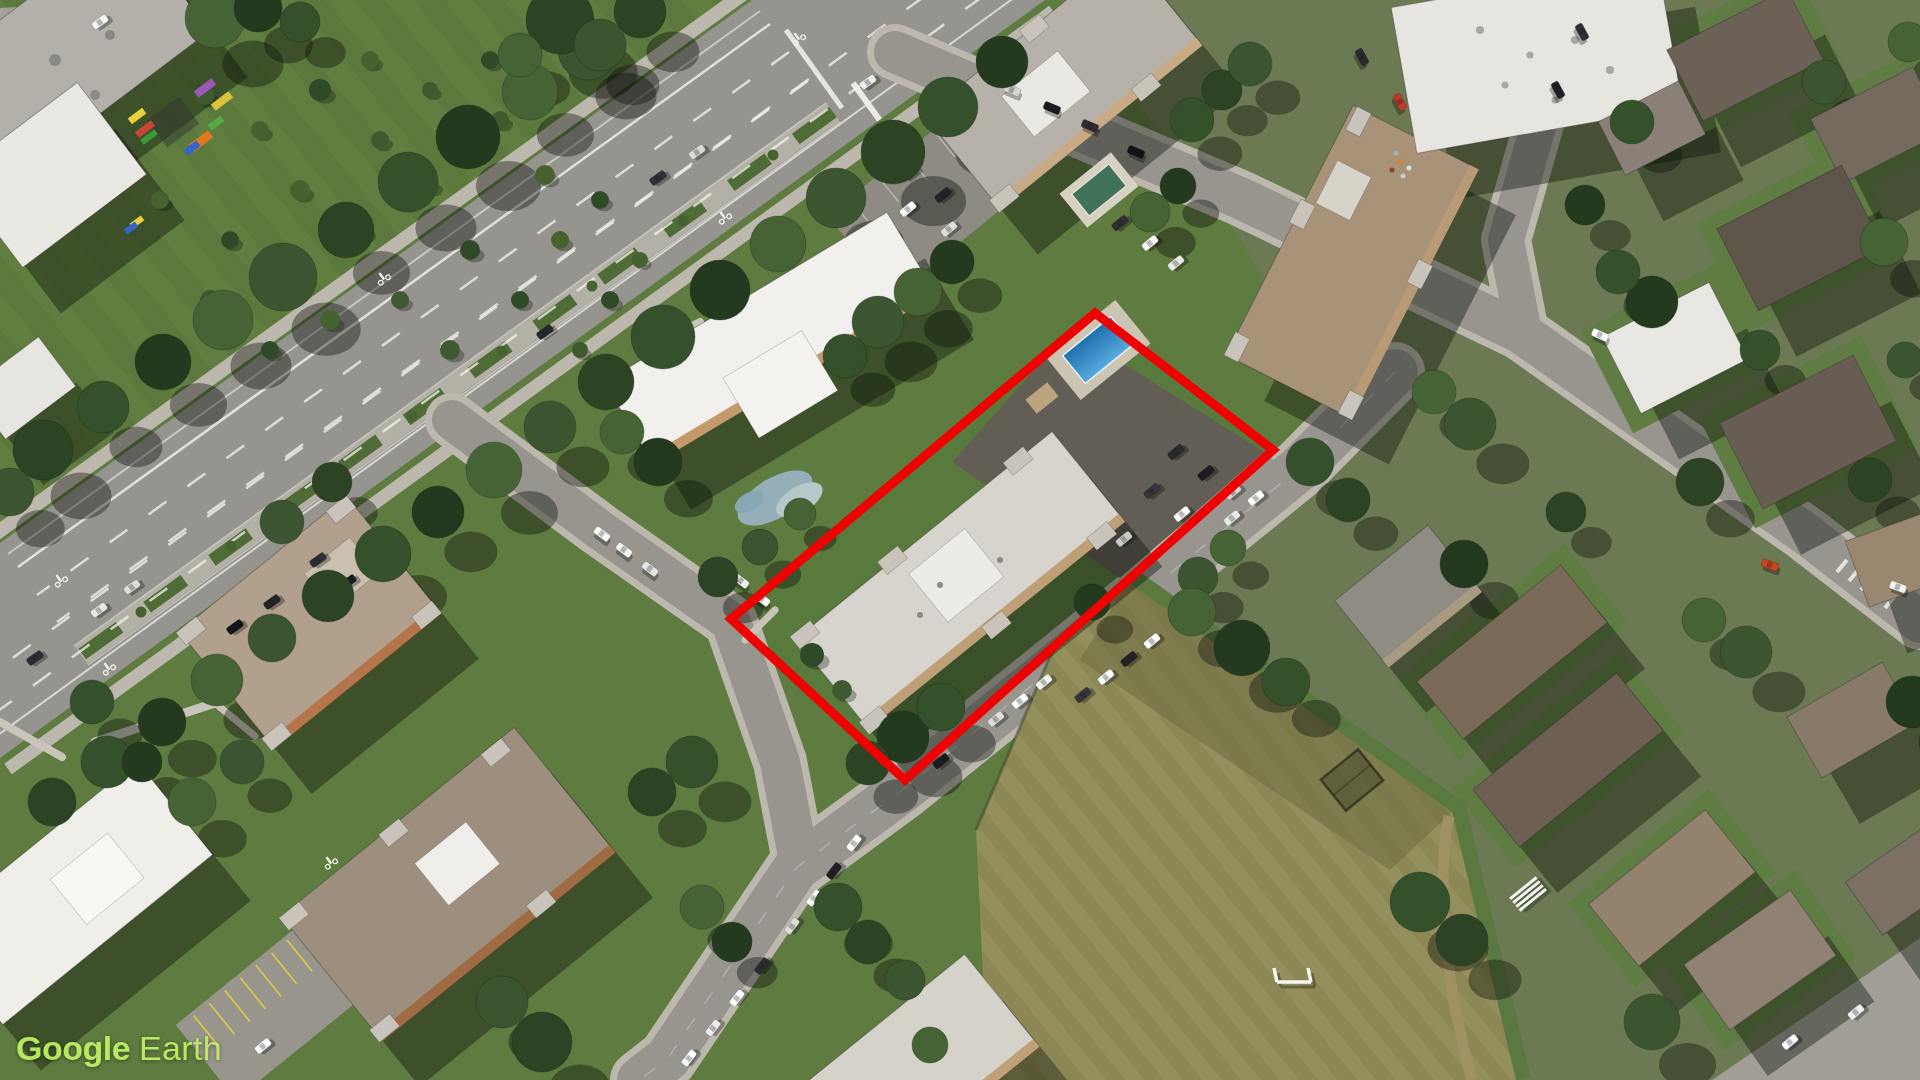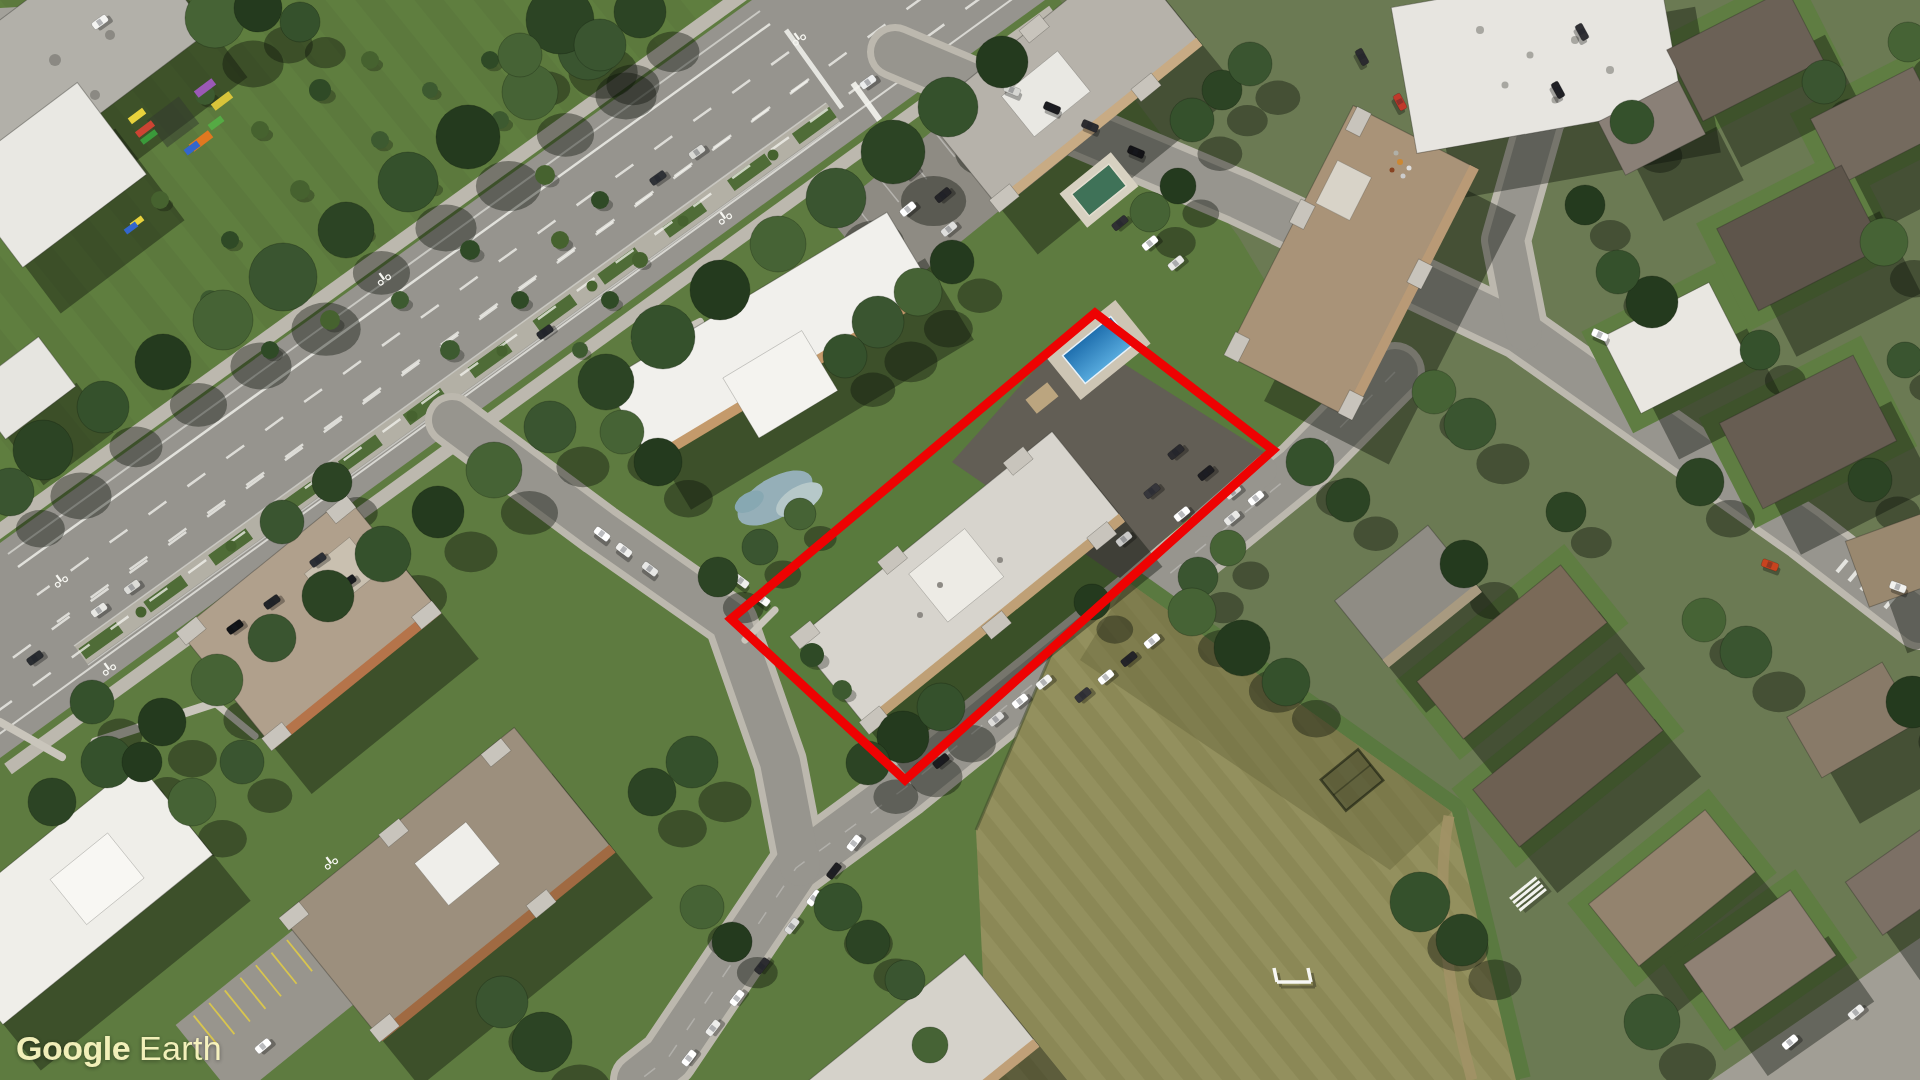--- a/index.html
+++ b/index.html
@@ -1,19 +1,19 @@
 <!DOCTYPE html>
 <html><head>
 <meta charset="utf-8">
 <style>
   html,body{margin:0;padding:0;background:#222;}
   .stage{position:relative;width:1920px;height:1080px;overflow:hidden;
          background:#5e7b40;font-family:"Liberation Sans",sans-serif;}
   .stage svg{position:absolute;left:0;top:0;}
-  .watermark{position:absolute;left:16px;bottom:12px;color:#fef9c3;opacity:.93;
+  .watermark{position:absolute;left:16px;bottom:12px;color:#bef264;opacity:.93;
              font-size:34px;letter-spacing:.3px;
              text-shadow:0 1px 4px rgba(0,0,0,.45);user-select:none;}
   .watermark .brand{font-weight:700;letter-spacing:-.5px;}
   .watermark .product{font-weight:400;margin-left:9px;}
 </style>
 </head>
 <body>
 
 <div class="stage">
 <svg width="1920" height="1080" viewBox="0 0 1920 1080">

